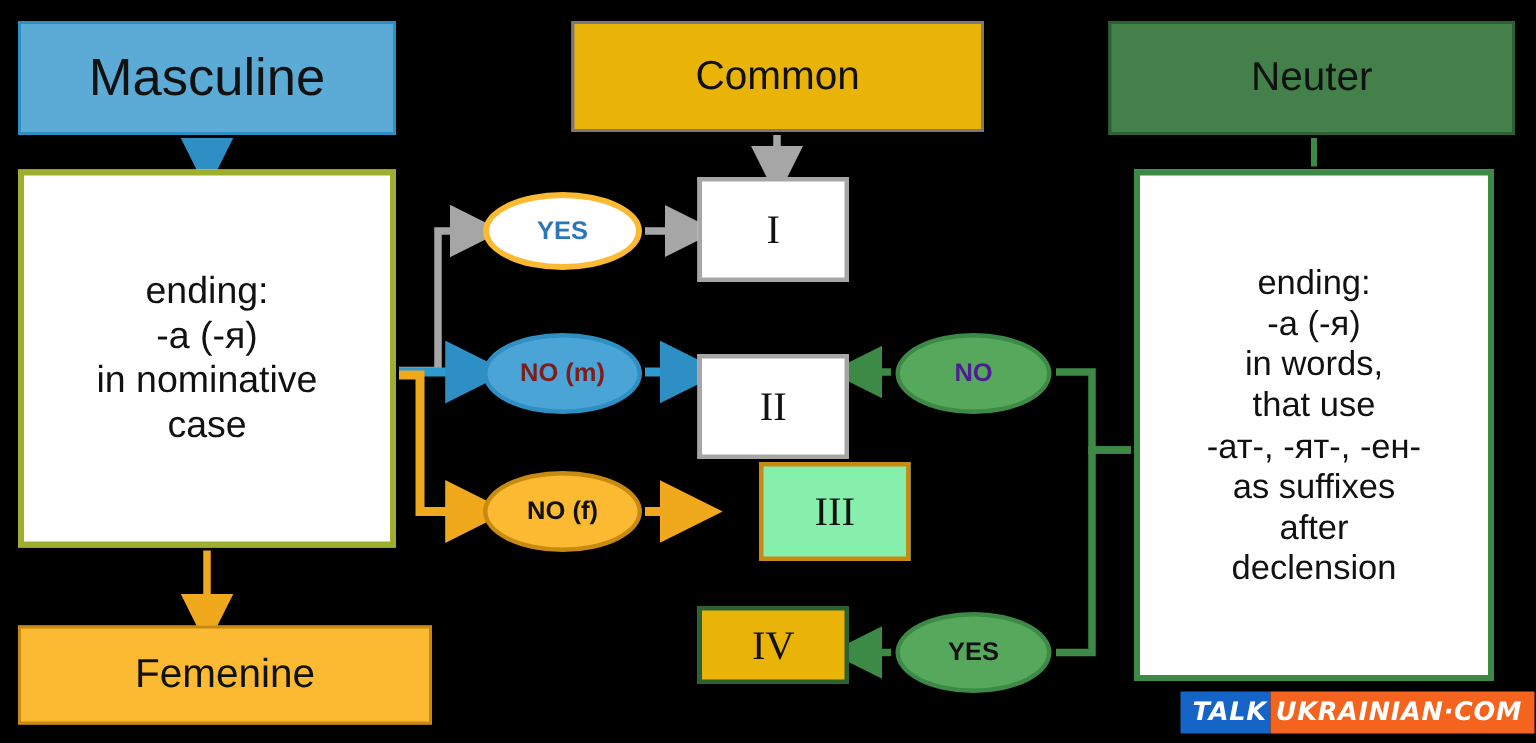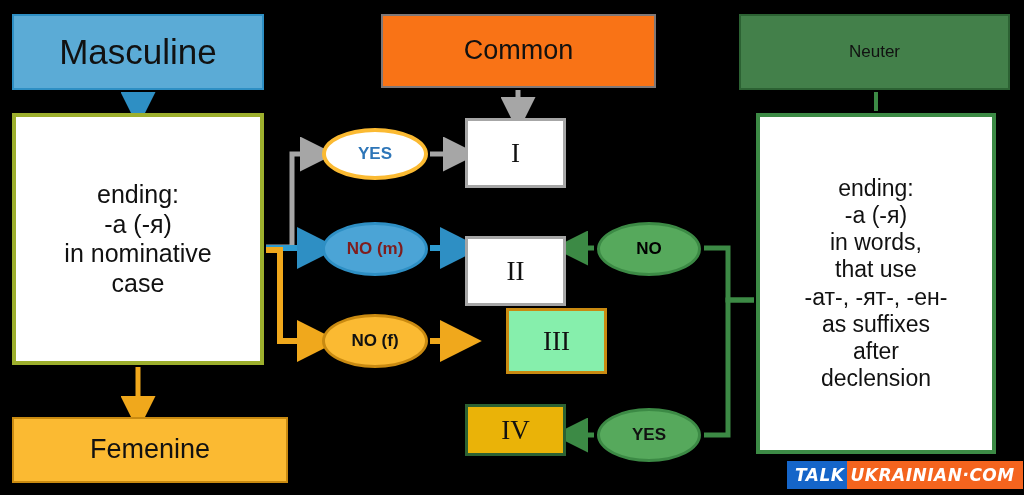--- a/index.html
+++ b/index.html
@@ -19,27 +19,27 @@
     color:#111;
   }
   
   #masculine{
     left:12px;top:14px;width:252px;height:76px;
     background:#5BABD6;border:2px solid #2E8FC4;
     font-size:35px;
   }
   #common{
     left:381px;top:14px;width:275px;height:74px;
-    background:#f97316;border:2px solid #7F7878;
+    background:#eab308;border:2px solid #7F7878;
     font-size:27px;
   }
   #neuter{
     left:739px;top:14px;width:271px;height:76px;
     background:#43804A;border:2px solid #2C6233;
-    font-size:17px;
+    font-size:27px;
   }
   
   #masc-desc{
     left:12px;top:113px;width:252px;height:252px;
     background:#fff;border:4px solid #9DAF2D;
     font-size:25px;flex-direction:column;
   }
   #neut-desc{
     left:756px;top:113px;width:240px;height:341px;
     background:#fff;border:4px solid #3C8A45;
@@ -66,21 +66,21 @@
   
   .ell{
     position:absolute;box-sizing:border-box;
     display:flex;align-items:center;justify-content:center;
     border-radius:50%;
     font-size:17px;font-weight:bold;
   }
   #ell-yes-m{left:322px;top:128px;width:106px;height:52px;background:#fff;border:4px solid #FBBA32;color:#2E76B8;}
   #ell-no-m {left:322px;top:222px;width:106px;height:54px;background:#4BA4D6;border:3px solid #2E8FC4;color:#7f1d1d;}
   #ell-no-f {left:322px;top:314px;width:106px;height:54px;background:#FBBA32;border:3px solid #C98A11;color:#111;}
-  #ell-no-n {left:597px;top:222px;width:104px;height:54px;background:#56A95C;border:3px solid #3C8A45;color:#000000;}
+  #ell-no-n {left:597px;top:222px;width:104px;height:54px;background:#56A95C;border:3px solid #3C8A45;color:#4c1d95;}
   #ell-yes-n{left:597px;top:408px;width:104px;height:54px;background:#56A95C;border:3px solid #3C8A45;color:#111;}
   
   #wires{position:absolute;left:0;top:0;width:1024px;height:495px;pointer-events:none;}
   
   #logo{
     position:absolute;left:787px;top:461px;height:28px;
     display:flex;align-items:stretch;
     font-family:"DejaVu Sans", sans-serif;
     font-style:italic;font-weight:bold;font-size:17px;
     letter-spacing:.5px;

